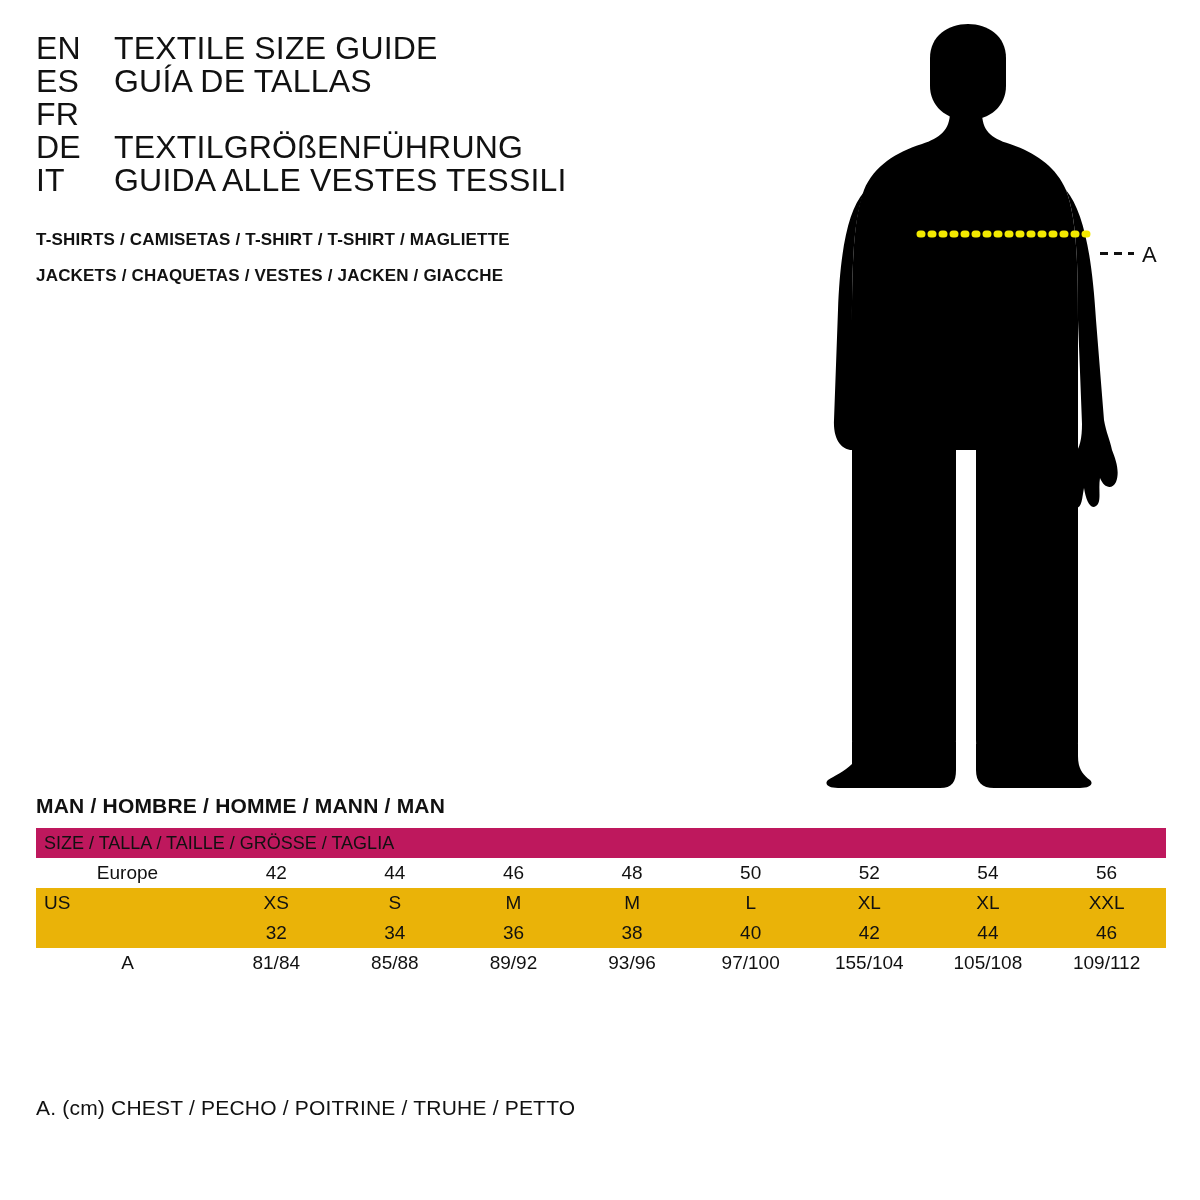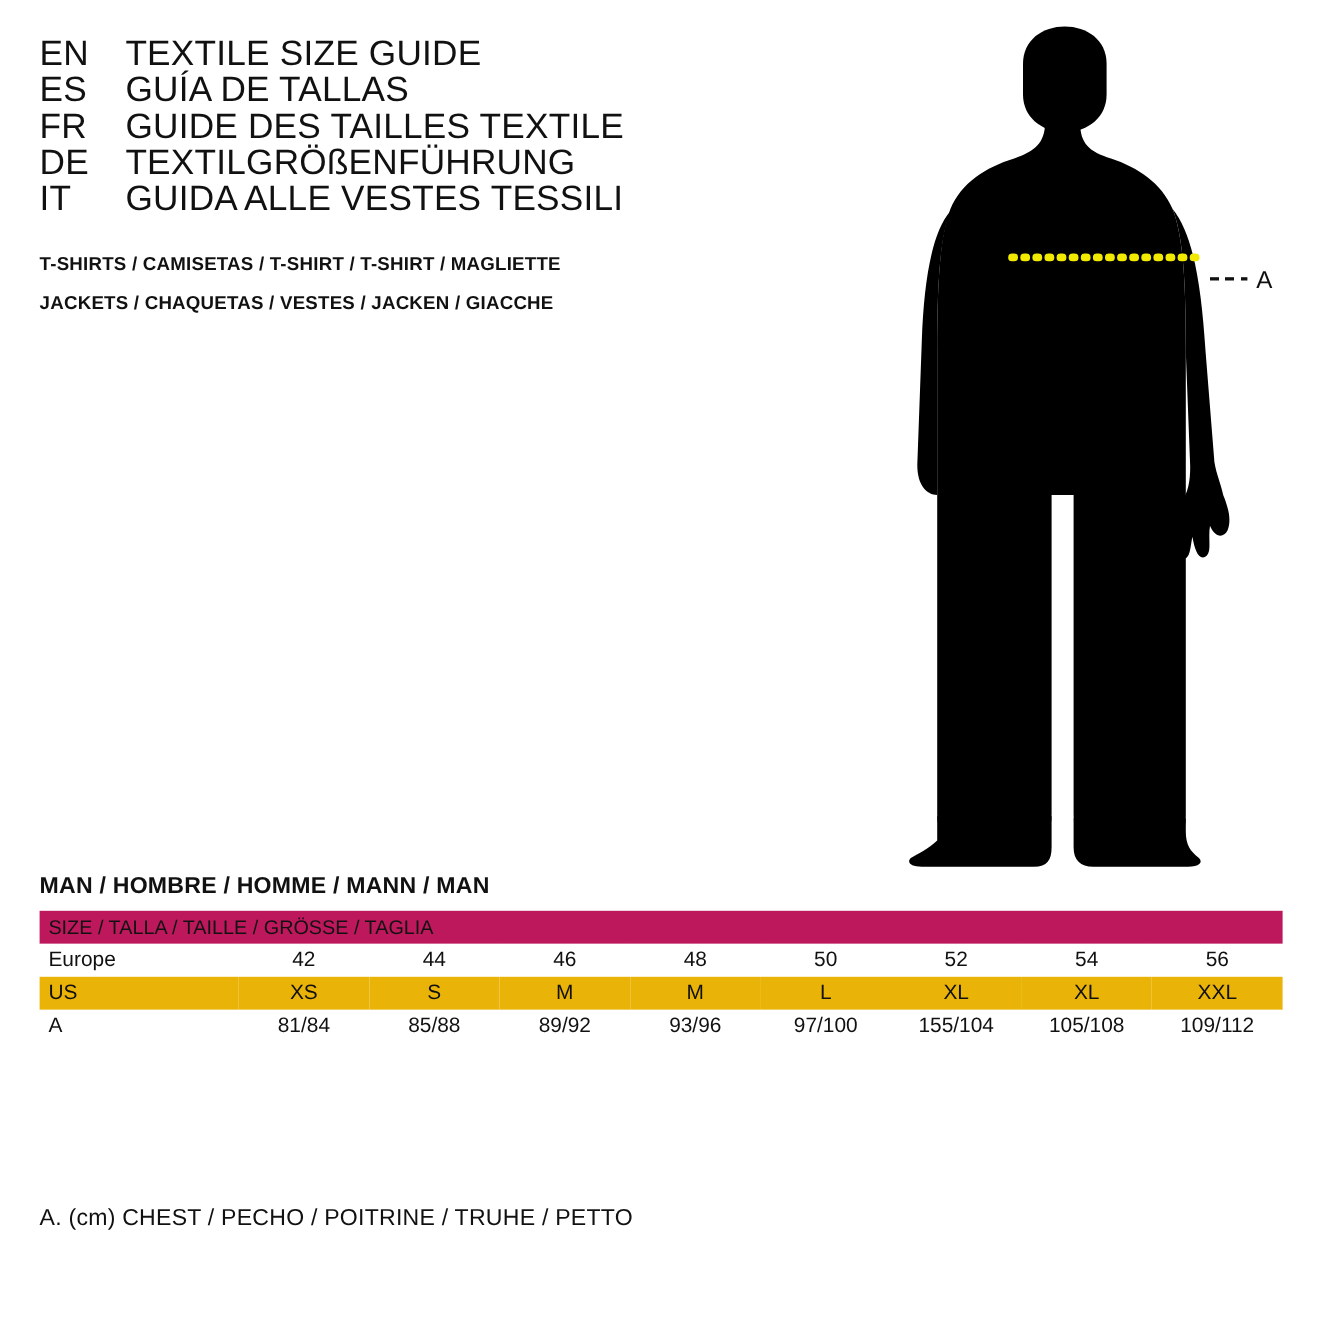--- a/index.html
+++ b/index.html
@@ -111,20 +111,21 @@
   .row-head td {
     background: #be185d;
     font-size: 18px;
     height: 31px;
   }
   .row-shade td {
     background: #eab308;
   }
   .row-plain td {
     background: #ffffff;
+    text-align: center;
   }
   .label-cell {
     text-align: left;
     padding-left: 8px !important;
   }
   .val-cell {
     text-align: center;
   }
   .footnote {
     position: absolute;
@@ -142,21 +143,20 @@
   <div class="lang-row">
     <span class="lang-code">EN</span>
     <span class="lang-text">TEXTILE SIZE GUIDE</span>
   </div>
   <div class="lang-row">
     <span class="lang-code">ES</span>
     <span class="lang-text">GUÍA DE TALLAS</span>
   </div>
   <div class="lang-row">
     <span class="lang-code">FR</span>
-    <span class="lang-text">GUIDE DES TAILLES TEXTILE</span>
   </div>
   <div class="lang-row">
     <span class="lang-code">DE</span>
     <span class="lang-text">TEXTILGRÖßENFÜHRUNG</span>
   </div>
   <div class="lang-row">
     <span class="lang-code">IT</span>
     <span class="lang-text">GUIDA ALLE VESTES TESSILI</span>
   </div>
 </div>
@@ -252,20 +252,31 @@
         <td class="val-cell">XS</td>
         <td class="val-cell">S</td>
         <td class="val-cell">M</td>
         <td class="val-cell">M</td>
         <td class="val-cell">L</td>
         <td class="val-cell">XL</td>
         <td class="val-cell">XL</td>
         <td class="val-cell">XXL</td>
       </tr>
 
+      <tr class="row-shade">
+        <td class="label-cell"></td>
+        <td class="val-cell">32</td>
+        <td class="val-cell">34</td>
+        <td class="val-cell">36</td>
+        <td class="val-cell">38</td>
+        <td class="val-cell">40</td>
+        <td class="val-cell">42</td>
+        <td class="val-cell">44</td>
+        <td class="val-cell">46</td>
+      </tr>
 
       <tr class="row-plain">
         <td class="label-cell">A</td>
         <td class="val-cell">81/84</td>
         <td class="val-cell">85/88</td>
         <td class="val-cell">89/92</td>
         <td class="val-cell">93/96</td>
         <td class="val-cell">97/100</td>
         <td class="val-cell">155/104</td>
         <td class="val-cell">105/108</td>

